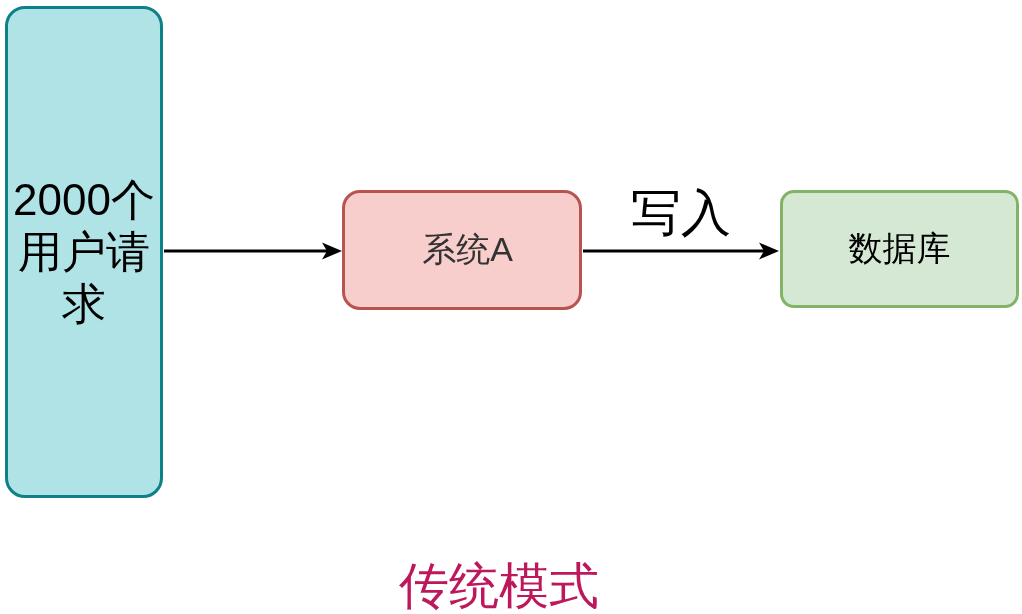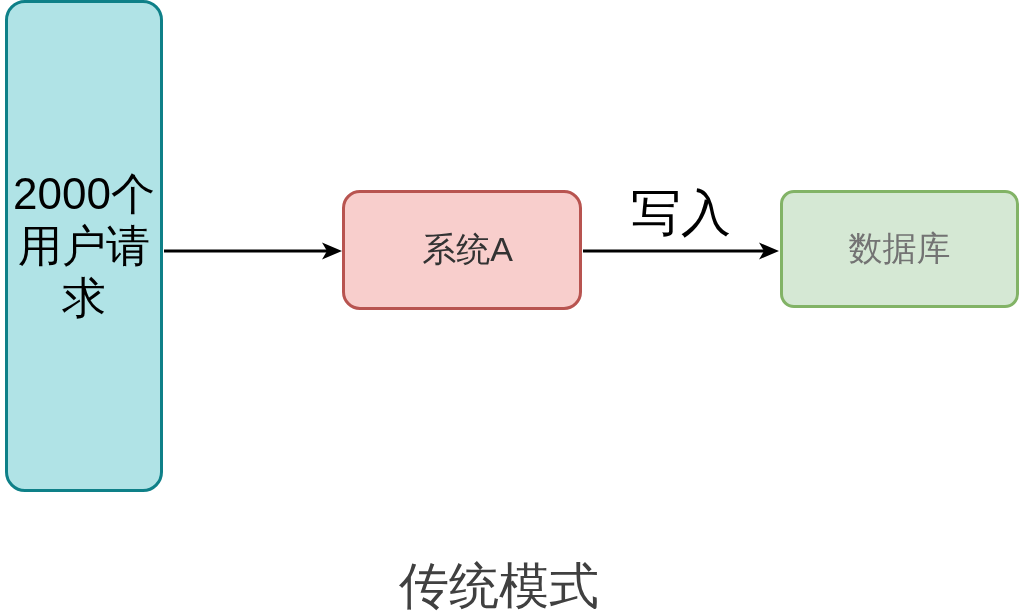--- a/index.html
+++ b/index.html
@@ -6,42 +6,42 @@
   .canvas{
     position:relative;width:1022px;height:614px;background:#ffffff;
     font-family:"Liberation Sans",sans-serif;overflow:hidden;
   }
   .node{
     position:absolute;box-sizing:border-box;
     display:flex;align-items:center;justify-content:center;
     text-align:center;
   }
   .node-source{
-    left:5px;top:0;width:158px;height:492px;
+    left:5px;top:6px;width:158px;height:492px;
     border:3px solid #0e8088;background:#b0e3e6;border-radius:20px;
     font-size:44px;line-height:52px;color:#000000;white-space:pre-line;
   }
   .node-system{
     left:342px;top:190px;width:240px;height:120px;
     border:3px solid #b85450;background:#f8cecc;border-radius:18px;
     font-size:34px;color:#333333;padding-left:11px;
   }
   .node-db{
     left:780px;top:190px;width:239px;height:118px;
     border:3px solid #82b366;background:#d5e8d4;border-radius:14px;
-    font-size:34px;color:#737373;
+    font-size:34px;color:#000000;
   }
   .arrows{position:absolute;left:0;top:0;pointer-events:none;}
   .edge-label{
     position:absolute;left:681px;top:183px;transform:translateX(-50%);
     font-size:50px;line-height:1.2;color:#000000;white-space:nowrap;
   }
   .diagram-title{
     position:absolute;left:499px;top:561px;transform:translateX(-50%);
-    font-size:50px;line-height:1;color:#404040;white-space:nowrap;
+    font-size:50px;line-height:1;color:#be185d;white-space:nowrap;
   }
 </style>
 </head>
 <body>
 
 <div class="canvas">
 
   <div class="node node-source" style="background-color: rgb(176, 227, 230); border-color: rgb(14, 128, 136);">
     <span>2000个
 用户请

